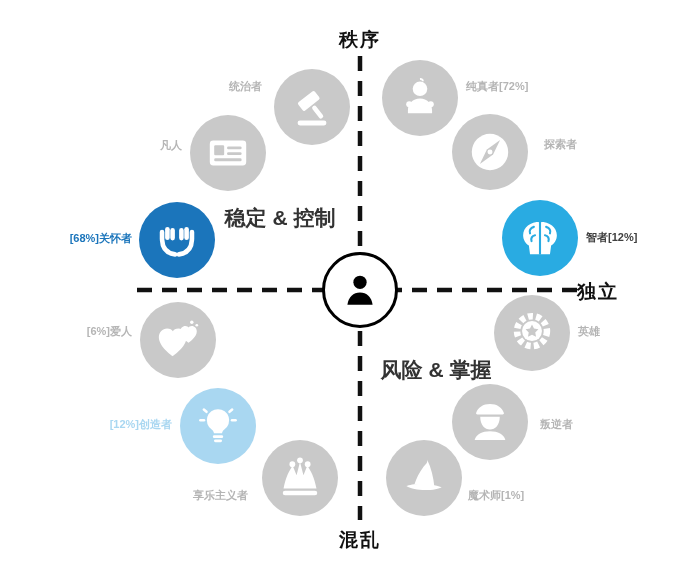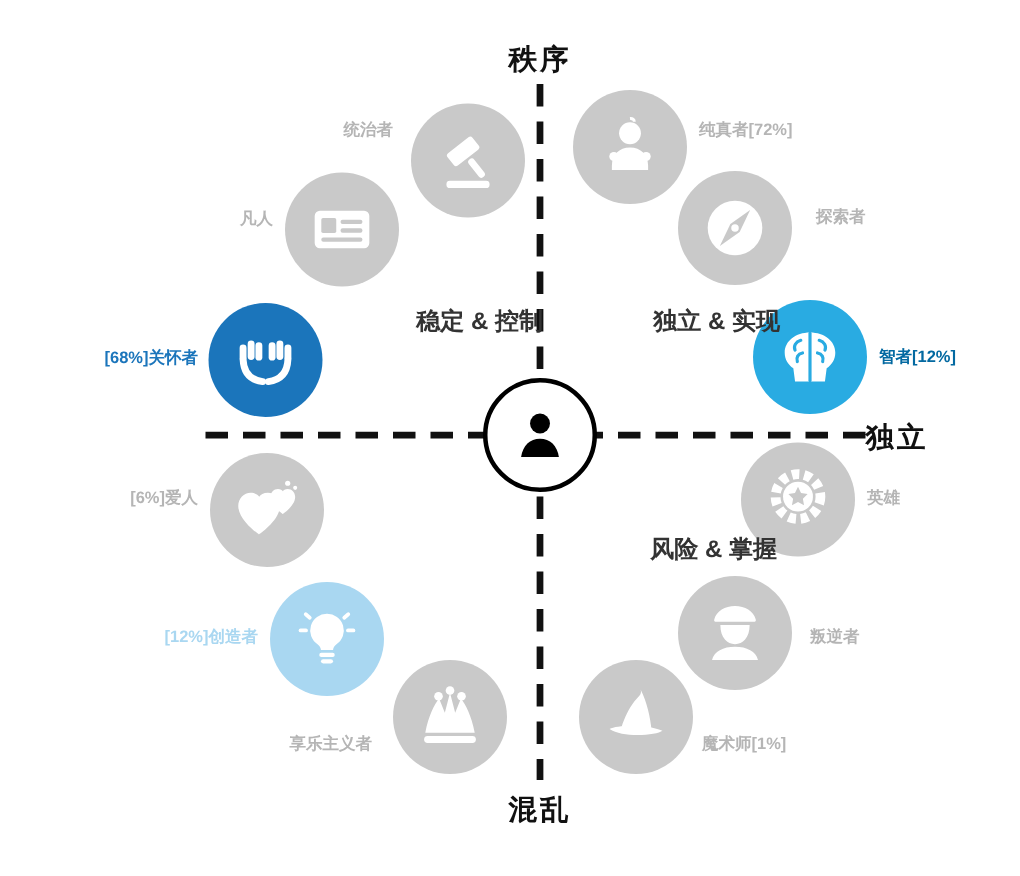--- a/index.html
+++ b/index.html
@@ -10,25 +10,25 @@
   .circle { position:absolute; width:76px; height:76px; border-radius:50%;
             display:flex; align-items:center; justify-content:center; z-index:2; }
   .c-gray  { background:#c9c9c9; }
   .c-dark  { background:#1b75bb; }
   .c-mid   { background:#29abe2; }
   .c-light { background:#a9d7f1; }
   .circle svg { width:46px; height:46px; }
   .label { position:absolute; font-size:11px; font-weight:bold; white-space:nowrap; z-index:3; }
   .l-gray  { color:#b5b5b5; }
   .l-dark  { color:#1b75bb; }
-  .l-mid   { color:#0369a1; }
+  .l-mid   { color:#404040; }
   .l-light { color:#a9d7f1; }
   .axis { position:absolute; width:100px; text-align:center; font-size:19px;
           font-weight:bold; color:#111; z-index:3; letter-spacing:2px;font-family:Liberation Serif, serif; }
-  .quad { position:absolute; width:164px; text-align:right; font-size:16px;
+  .quad { position:absolute; width:164px; text-align:center; font-size:21px;
           font-weight:bold; color:#333; z-index:3; }
   .center-badge { position:absolute; left:322px; top:252px; width:76px; height:76px;
           background:#fff; border:3.5px solid #000; border-radius:50%;
           display:flex; align-items:center; justify-content:center; z-index:4; }
   .center-badge svg { width:42px; height:42px; }
 </style>
 </head>
 <body>
 
 <div class="canvas">
@@ -36,21 +36,20 @@
   <svg class="lines" width="680" height="584" viewBox="0 0 680 584">
     <line x1="360" y1="56" x2="360" y2="520" stroke="#111" stroke-width="4.5" stroke-dasharray="15 10"></line>
     <line x1="137" y1="290" x2="584" y2="290" stroke="#111" stroke-width="4.5" stroke-dasharray="15 10"></line>
   </svg>
 
   <div class="axis" style="left:310px; top:27px">秩序</div>
   <div class="axis" style="left:310px; top:527px">混乱</div>
   <div class="axis" style="left:548px; top:279px">独立</div>
 
   <div class="quad" style="left:198px; top:204px">稳定 &amp; 控制</div>
-  <div class="quad" style="left:356px; top:204px">独立 &amp; 实现</div>
   <div class="quad" style="left:354px; top:356px">风险 &amp; 掌握</div>
 
   <div class="center-badge">
     <svg viewBox="0 0 24 24" fill="#000">
       <circle cx="12" cy="7.6" r="3.8"></circle>
       <path d="M4.8 20.4c.6-4.4 3.4-7 7.2-7s6.6 2.6 7.2 7z"></path>
     </svg>
   </div>
 
   <div class="circle c-gray" style="left:274px; top:69px">

